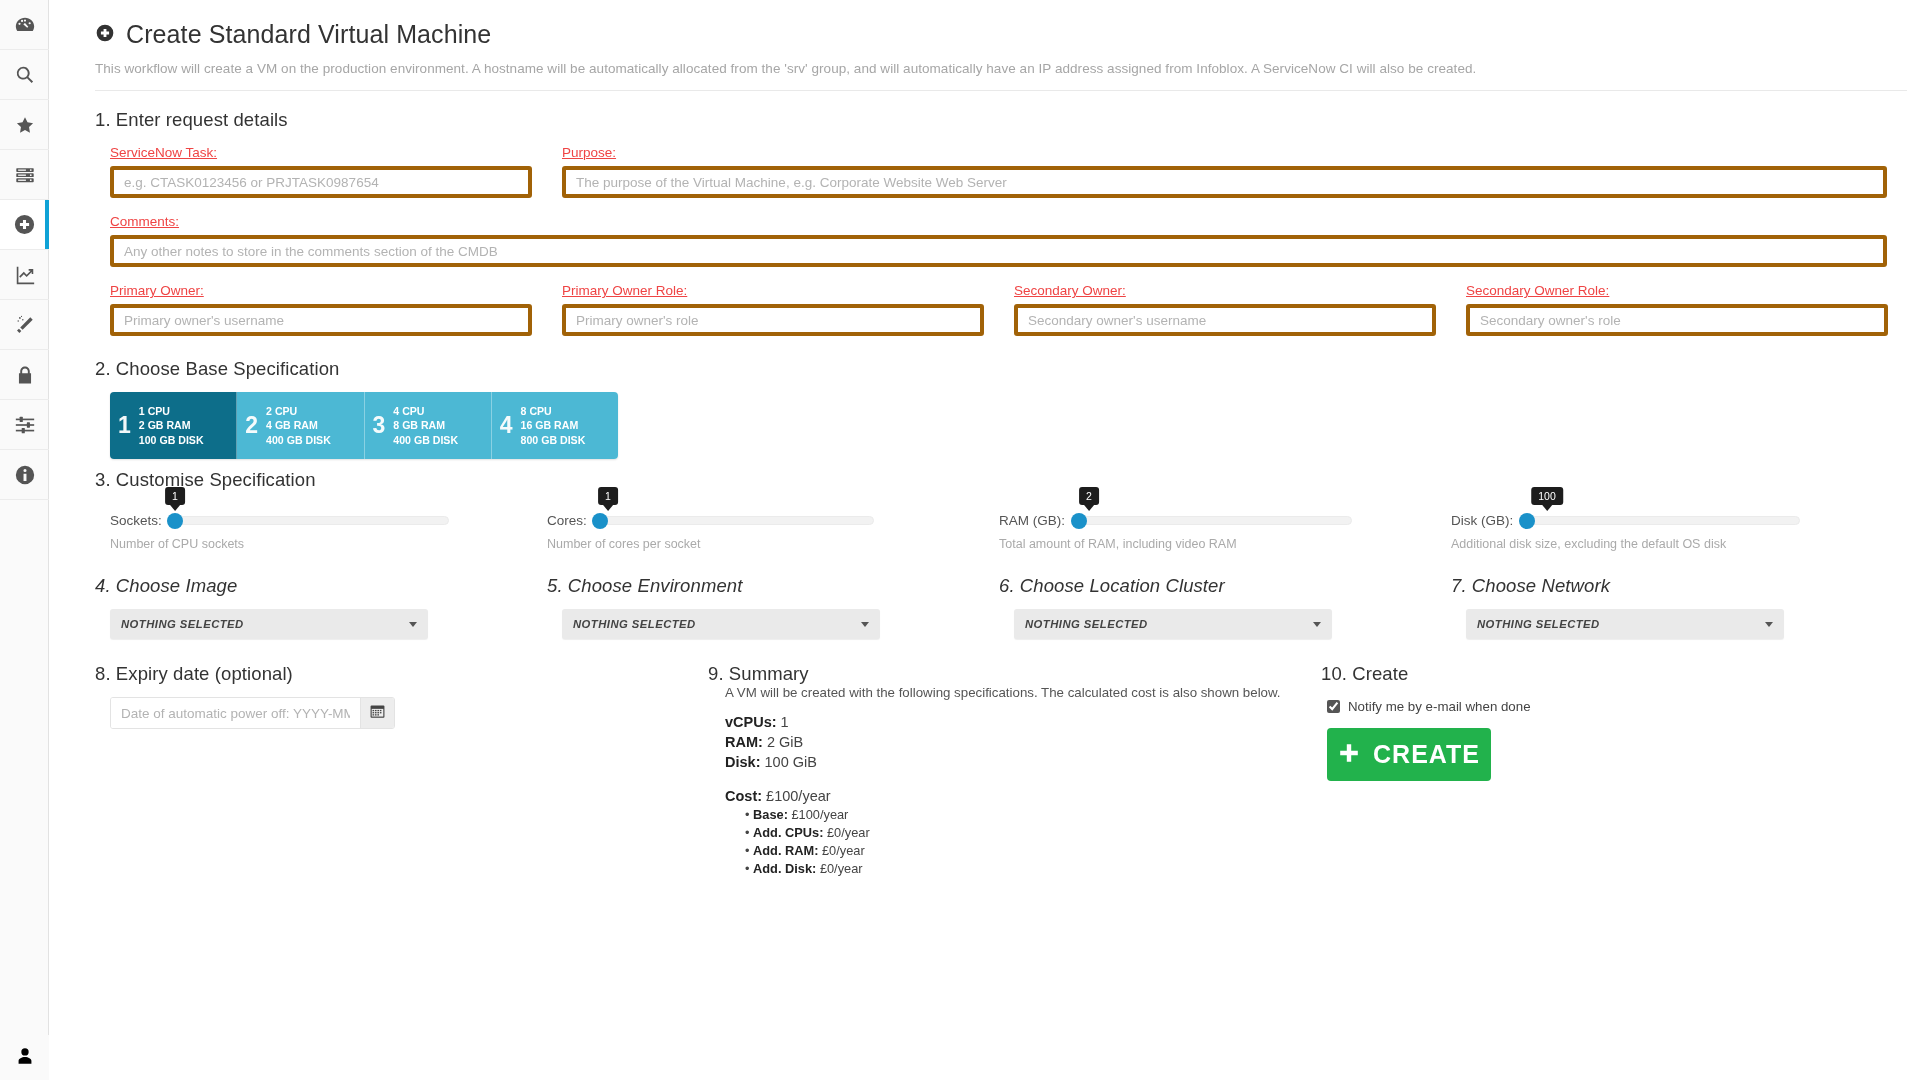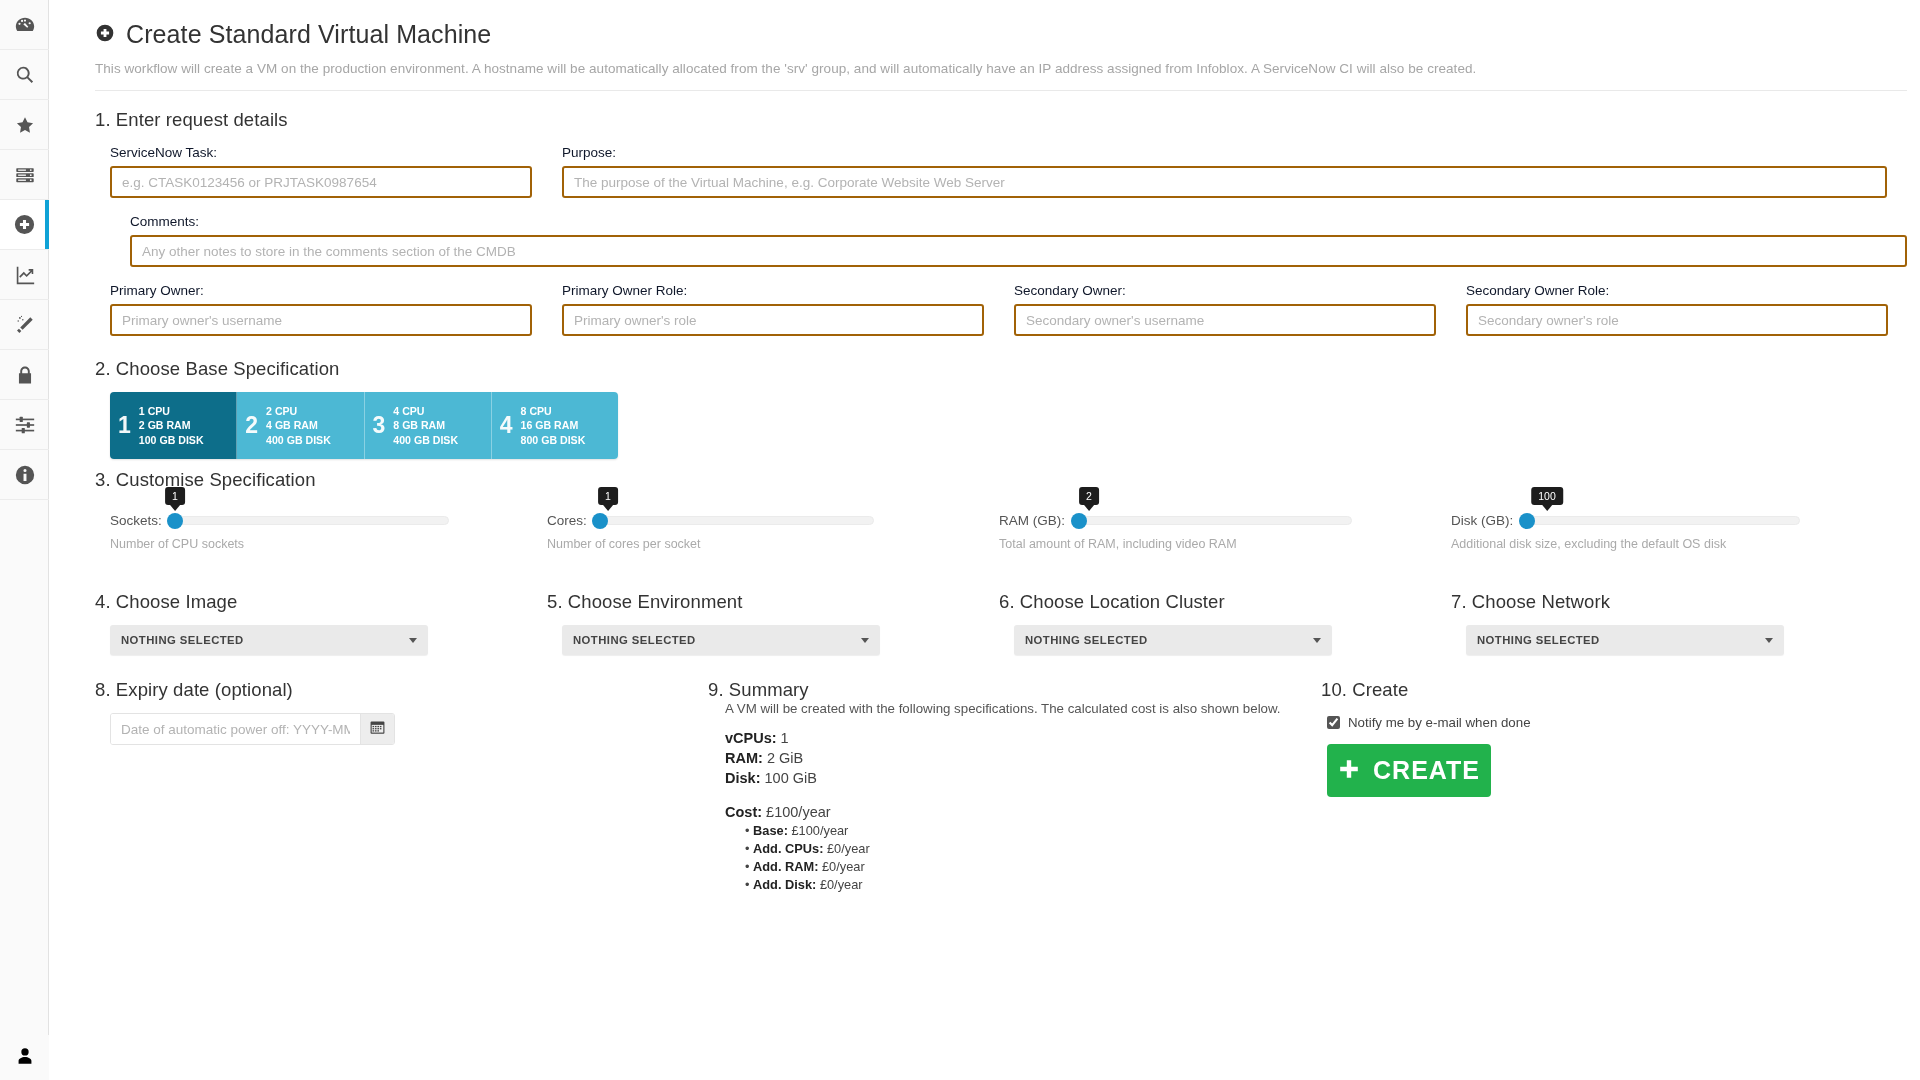--- a/index.html
+++ b/index.html
@@ -59,25 +59,25 @@
 
   h2.step {
     font-size: 18.5px; color: #333; font-weight: 400;
     margin: 0; letter-spacing: 0.1px;
   }
 
   
   #sec1 { position: relative; margin-top: 18px; }
   #sec1 .inner { padding-left: 15px; margin-top: 14px; }
   .fld-label {
-    font-size: 13.5px; color: #0f172a; margin-bottom: 6px; display: block;
+    font-size: 13.5px; color: #ef4444; margin-bottom: 6px; display: block; text-decoration: underline;
   }
   .txt {
     width: 100%; height: 32px;
-    border: 2px solid #a16207; border-radius: 3px;
+    border: 4px solid #a16207; border-radius: 3px;
     background: #ffffff;
     font-size: 13.5px; color: #333;
     padding: 0 10px;
     font-family: "Liberation Sans", sans-serif;
     outline: none;
   }
   .txt::placeholder { color: #b3b3b3; }
   .row { display: flex; }
   .field { }
 
@@ -128,21 +128,21 @@
   .tip::after {
     content: ""; position: absolute; left: 50%; top: 100%;
     transform: translateX(-50%);
     border-left: 5px solid transparent;
     border-right: 5px solid transparent;
     border-top: 6px solid #1d1d1d;
   }
   .slider-help { font-size: 12.5px; color: #aaaaaa; margin-top: 9px; }
 
   
-  #sec47 { margin-top: 40px; display: flex; }
+  #sec47 { margin-top: 24px; display: flex; font-style: italic; }
   .dd-group { }
   .dd-group h2.step { margin-left: 0; }
   .dd {
     margin-top: 12px; margin-left: 15px;
     height: 30px; background: #eaeaea;
     border-radius: 3px;
     display: flex; align-items: center; justify-content: space-between;
     padding: 0 11px; cursor: pointer;
     box-shadow: 0 1px 1px rgba(0,0,0,0.07);
   }
@@ -339,21 +339,21 @@
         <div class="field" style="width:422px;">
           <span class="fld-label">ServiceNow Task:</span>
           <input class="txt" type="text" placeholder="e.g. CTASK0123456 or PRJTASK0987654" value="" style="">
         </div>
         <div class="field" style="width:1325px;">
           <span class="fld-label">Purpose:</span>
           <input class="txt" type="text" placeholder="The purpose of the Virtual Machine, e.g. Corporate Website Web Server" style="">
         </div>
       </div>
 
-      <div class="row" style="margin-top:16px;justify-content:flex-end;">
+      <div class="row" style="margin-top:16px;">
         <div class="field" style="width:1777px;">
           <span class="fld-label">Comments:</span>
           <input class="txt" type="text" placeholder="Any other notes to store in the comments section of the CMDB" style="">
         </div>
       </div>
 
       <div class="row" style="margin-top:16px; gap:30px;">
         <div class="field" style="width:422px;">
           <span class="fld-label">Primary Owner:</span>
           <input class="txt" type="text" placeholder="Primary owner's username" style="">

